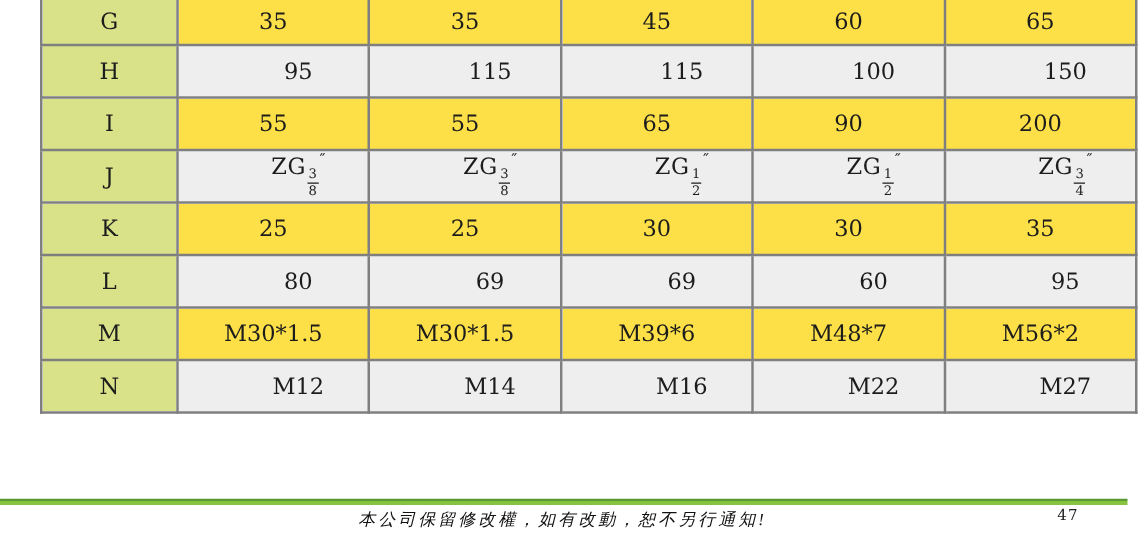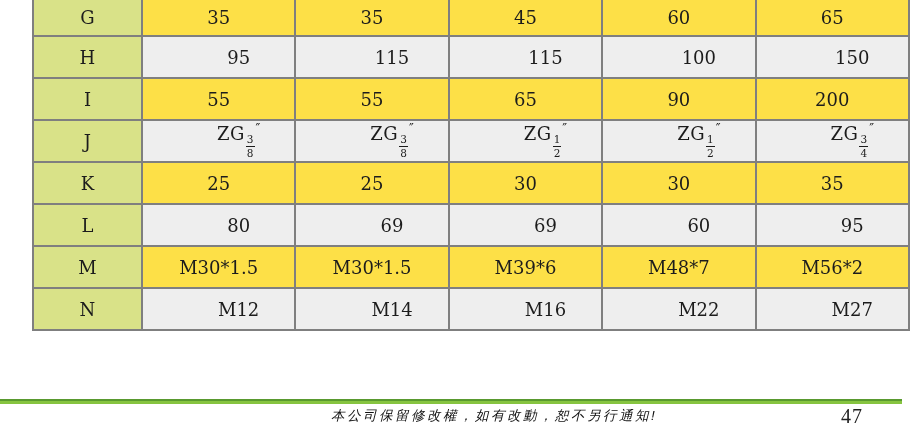--- a/index.html
+++ b/index.html
@@ -67,35 +67,33 @@
       var(--rule-dark, #59992f) 0%,
       var(--rule-dark, #59992f) 40%,
       var(--rule-light, #86c440) 40%,
       var(--rule-light, #86c440) 100%
     );
   }
   .footer-note {
     position: absolute;
     left: 50%; top: 407px;
     transform: translateX(-51.5%);
-    font-family: Liberation Sans, sans-serif;
+    font-family: Liberation Serif, serif;
     font-style: italic;
     font-size: 13.5px;
     letter-spacing: 2.5px;
     color: #111111;
     white-space: nowrap;
-    margin-left: 44px;
   }
   .page-number {
     position: absolute;
     right: 47px; top: 405px;
-    font-size: 20px;
+    font-size: 12px;
     color: #222222;
     letter-spacing: 1px;
-    font-family: Liberation Serif, serif;
   }
 </style>
 </head>
 <body>
 
 <div class="page">
 
   <table class="spec-table">
     <tbody>
         <tr class="row-odd row-first">

